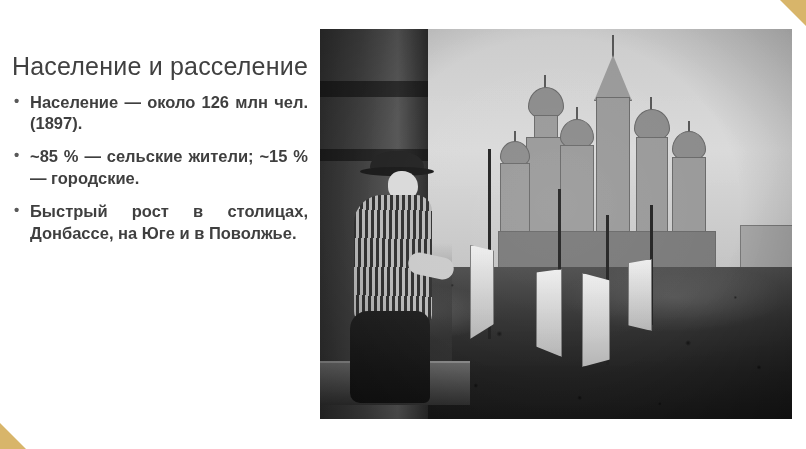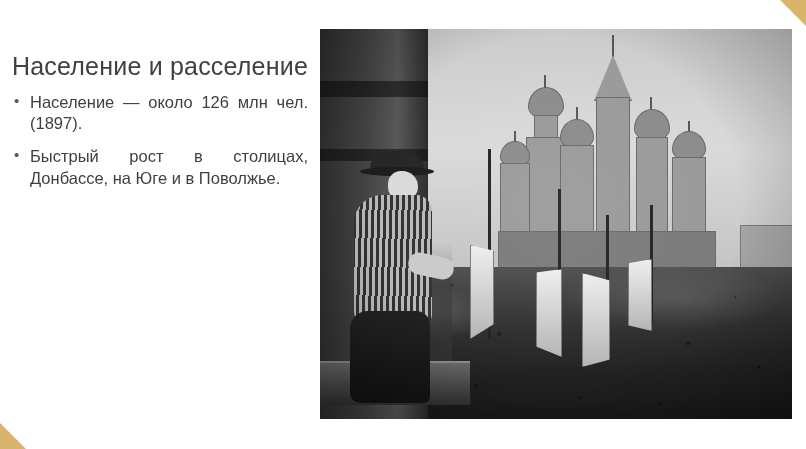--- a/index.html
+++ b/index.html
@@ -62,20 +62,21 @@
   }
   ul.bullets > li {
     position: relative;
     padding-left: 22px;
     margin-bottom: 11px;
     font-size: 16.5px;
     line-height: 1.33;
     color: #3f3f3f;
     text-align: justify;
     text-justify: inter-word;
+    font-weight: bold;
   }
   ul.bullets > li::before {
     content: "•";
     position: absolute;
     left: 6px;
     top: -1px;
     font-size: 15px;
     color: #595959;
   }
   ul.bullets > li:last-child {
@@ -288,20 +289,21 @@
 <div class="slide">
 
   <div class="corner-accent top-right"></div>
   <div class="corner-accent bottom-left"></div>
 
   <div class="text-pane">
     <h1 class="slide-title">Население и расселение</h1>
 
     <ul class="bullets">
       <li>Население — около 126 млн чел. (1897).</li>
+      <li>~85 % — сельские жители; ~15 % — городские.</li>
       <li>Быстрый рост в столицах, Донбассе, на Юге и в Поволжье.</li>
     </ul>
   </div>
 
   <div class="photo-frame">
     <div class="photo">
 
       <div class="sky"></div>
 
       <div class="cathedral">

